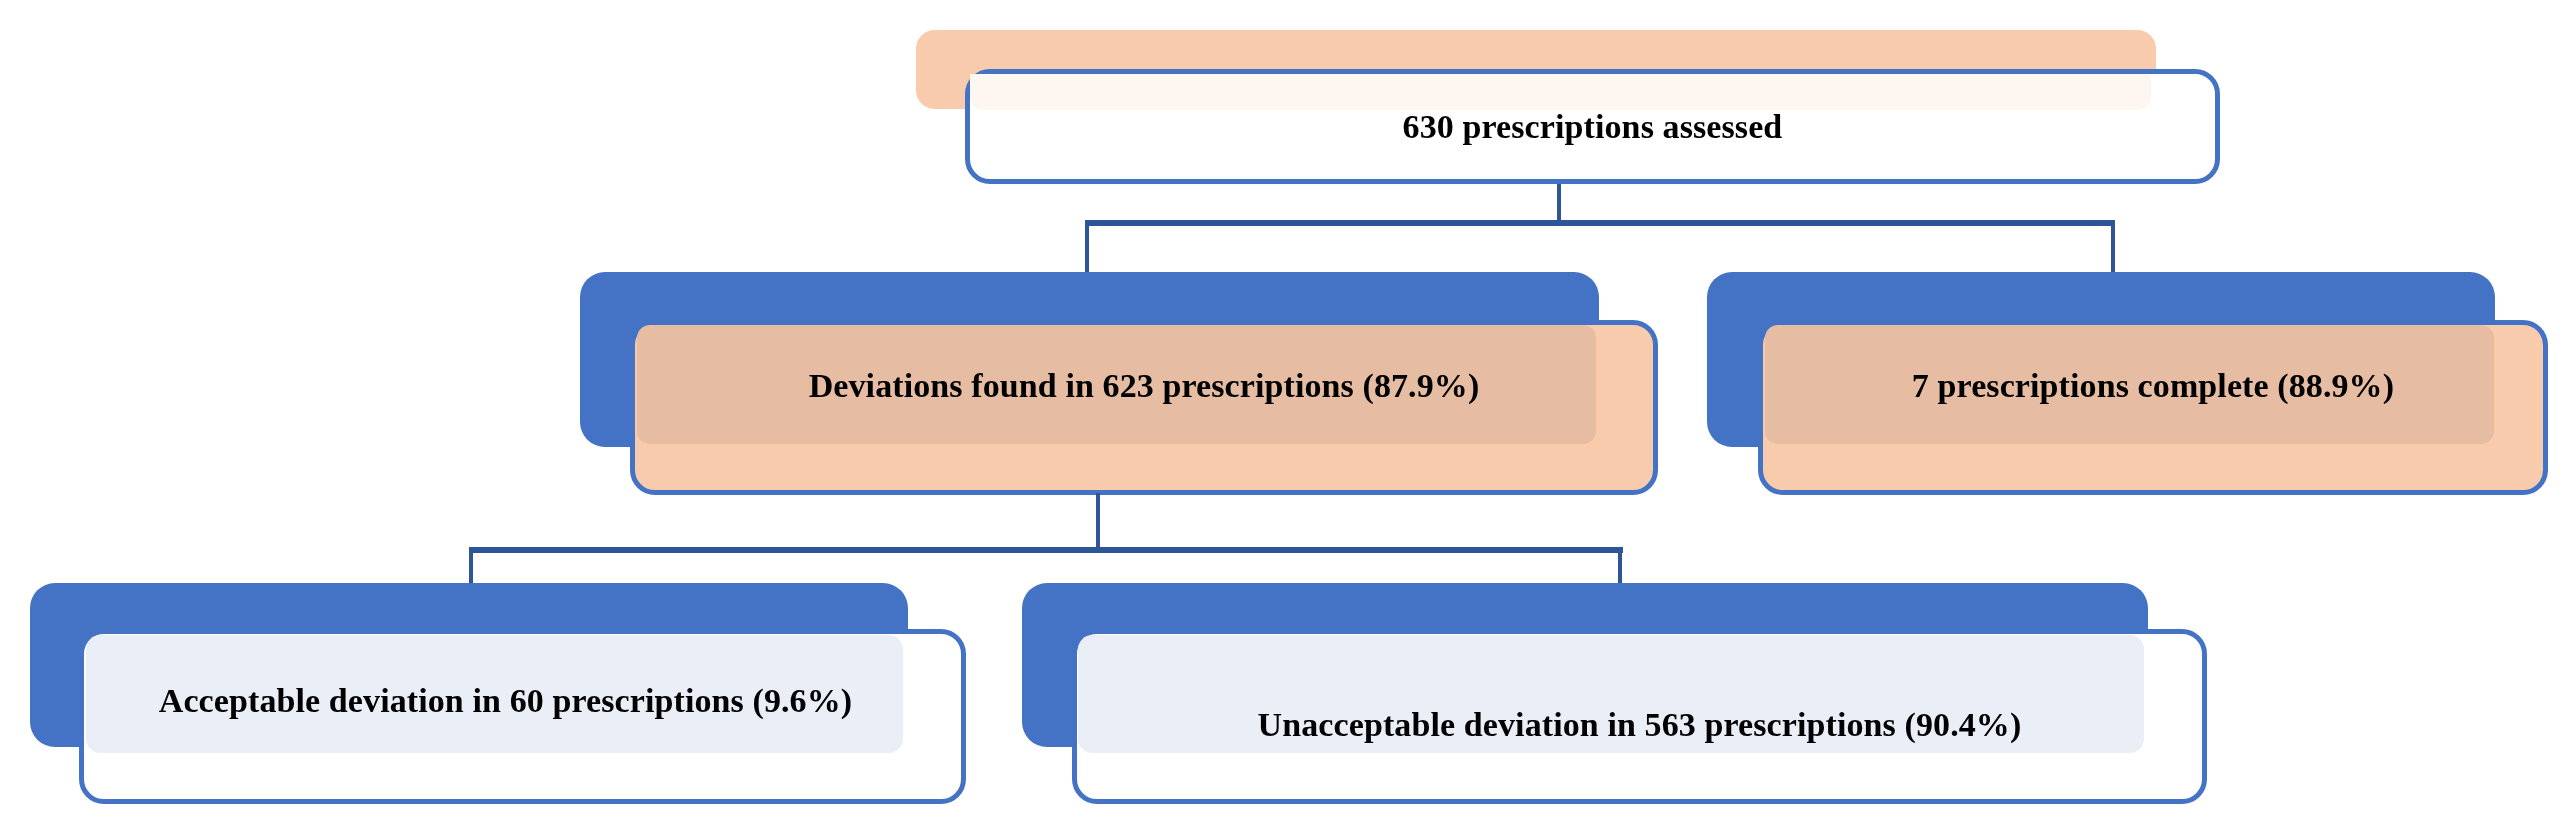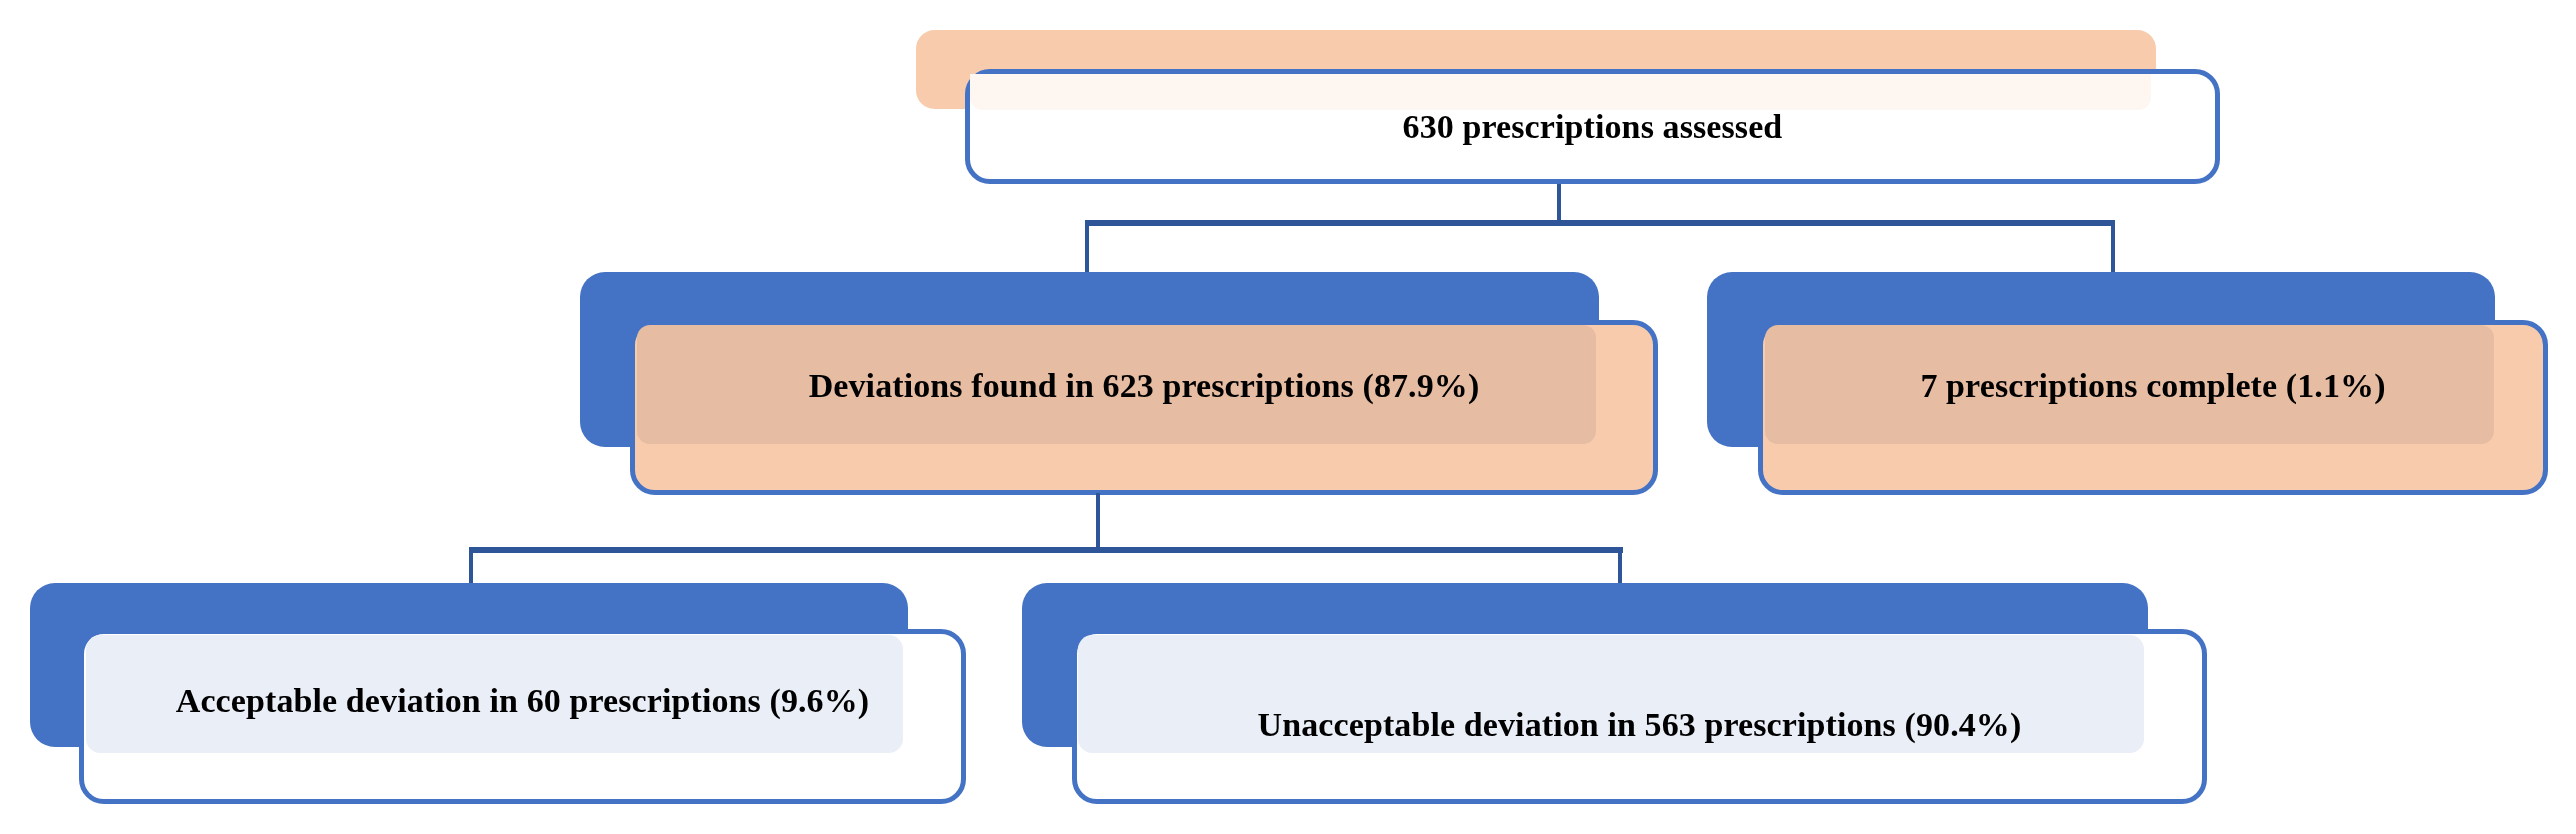--- a/index.html
+++ b/index.html
@@ -106,36 +106,36 @@
     <div class="label" style="left:630px; top:320px; width:1028px; height:132px;">Deviations found in 623 prescriptions (87.9%)</div>
   </div>
 
   <div class="node">
     <div class="plate" style="left:1707px; top:272px; width:788px; height:175px;"></div>
 
     <div class="card fill-peach" style="left:1758px; top:320px; width:790px; height:175px;"></div>
 
     <div class="tint" style="left:1765px; top:325px; width:729px; height:119px; background:#E6BCA2; border-radius:13px;"></div>
 
-    <div class="label" style="left:1758px; top:320px; width:790px; height:132px;">7 prescriptions complete (1.1%)</div>
+    <div class="label" style="left:1758px; top:320px; width:790px; height:132px;">7 prescriptions complete (88.9%)</div>
   </div>
 
   <div class="conn-v" style="left:1096px; top:493px; width:4.4px; height:58px;"></div>
   <div class="conn-h" style="left:469px; top:547px; width:1154px; height:6px;"></div>
   <div class="conn-v" style="left:469px; top:547px; width:4.4px; height:53px;"></div>
   <div class="conn-v" style="left:1618px; top:547px; width:4.4px; height:53px;"></div>
 
   <div class="node">
     <div class="plate" style="left:30px; top:583px; width:878px; height:164px;"></div>
 
     <div class="card fill-white" style="left:79px; top:629px; width:887px; height:175px;"></div>
 
     <div class="tint ice" style="left:86px; top:635px; width:817px; height:118px;"></div>
 
-    <div class="label" style="left:79px; top:629px; width:887px; height:143px;">Acceptable deviation in 60 prescriptions (9.6%)</div>
+    <div class="label" style="left:62px; top:629px; width:887px; height:143px;">Acceptable deviation in 60 prescriptions (9.6%)</div>
   </div>
 
   <div class="node">
     <div class="plate" style="left:1022px; top:583px; width:1126px; height:164px;"></div>
 
     <div class="card fill-white" style="left:1072px; top:629px; width:1135px; height:175px;"></div>
 
     <div class="tint ice" style="left:1078px; top:635px; width:1066px; height:118px;"></div>
 
     <div class="label" style="left:1072px; top:655px; width:1135px; height:140px;">Unacceptable deviation in 563 prescriptions (90.4%)</div>

